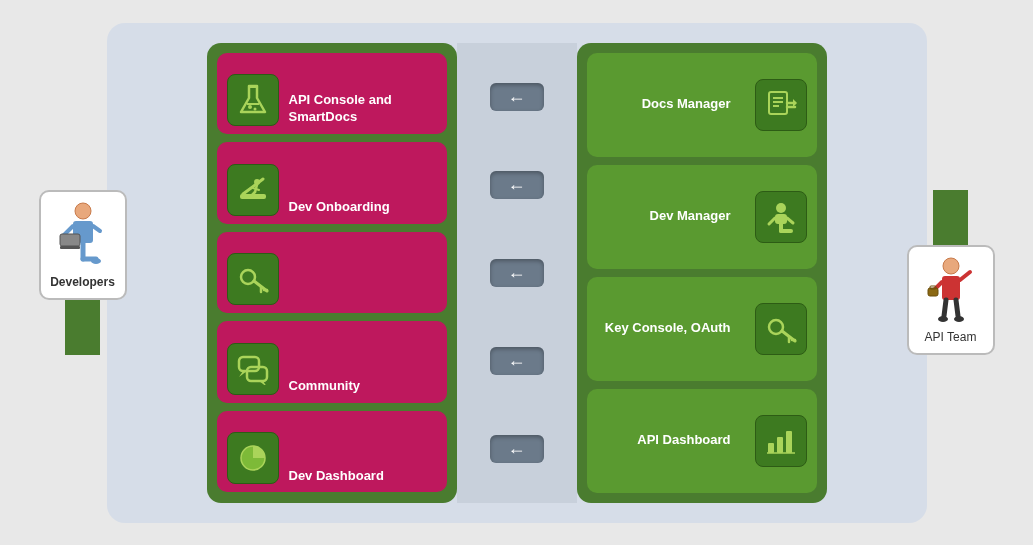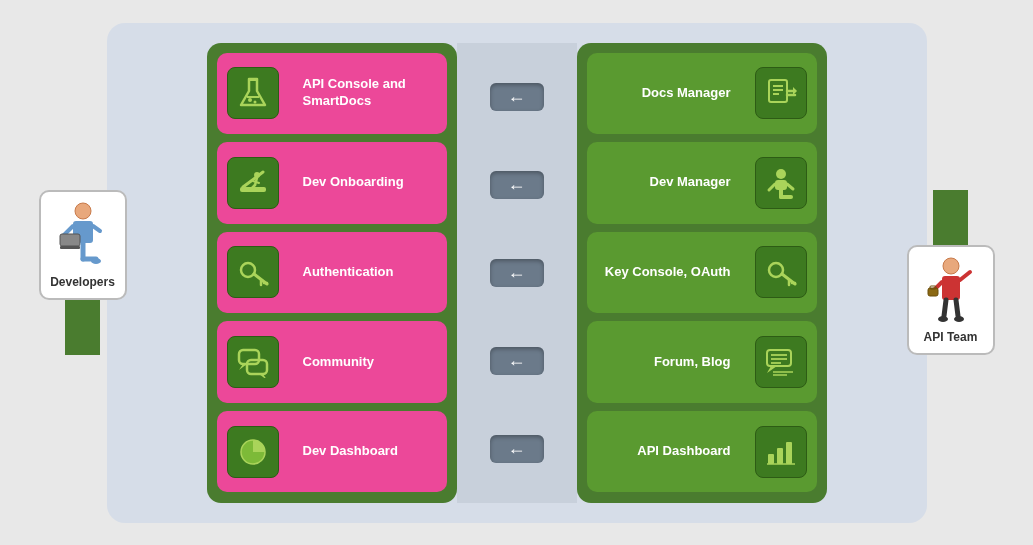--- a/index.html
+++ b/index.html
@@ -85,26 +85,26 @@
       flex-direction: column;
       align-items: center;
       justify-content: space-around;
       padding: 10px 0;
       position: relative;
       z-index: 1;
     }
 
     
     .row-item {
-      background: #ec4899;
+      background: #be185d;
       border-radius: 10px;
       display: flex;
-      align-items: center;
+      align-items: flex-end;
       padding: 8px 10px;
-      gap: 24px;
+      gap: 10px;
       flex: 1;
       min-height: 72px;
     }
 
     .row-item-right {
       background: #5a9a30;
       border-radius: 10px;
       display: flex;
       align-items: center;
       justify-content: flex-end;
@@ -271,21 +271,20 @@
 
           <div class="row-item">
             <div class="icon-box">
               <svg viewBox="0 0 32 32">
                 <circle cx="11" cy="14" r="7" fill="none" stroke="#aad45a" stroke-width="2.5"></circle>
                 <line x1="17" y1="18" x2="30" y2="28" stroke="#aad45a" stroke-width="3" stroke-linecap="round"></line>
                 <line x1="24" y1="24" x2="24" y2="29" stroke="#aad45a" stroke-width="2.5" stroke-linecap="round"></line>
                 <line x1="27" y1="27" x2="30" y2="27" stroke="#aad45a" stroke-width="2.5" stroke-linecap="round"></line>
               </svg>
             </div>
-            <span class="item-label">Authentication</span>
           </div>
 
           <div class="row-item">
             <div class="icon-box">
               <svg viewBox="0 0 32 32">
                 <rect x="2" y="4" width="20" height="14" rx="4" fill="none" stroke="#aad45a" stroke-width="2.5"></rect>
                 <polygon points="6,18 2,24 10,18" fill="#aad45a"></polygon>
                 <rect x="10" y="14" width="20" height="14" rx="4" fill="none" stroke="#aad45a" stroke-width="2.5"></rect>
                 <polygon points="26,28 30,34 22,28" fill="#aad45a"></polygon>
               </svg>
@@ -360,34 +359,20 @@
             <div class="icon-box">
               <svg viewBox="0 0 32 32">
                 <circle cx="11" cy="14" r="7" fill="none" stroke="#aad45a" stroke-width="2.5"></circle>
                 <line x1="17" y1="18" x2="30" y2="28" stroke="#aad45a" stroke-width="3" stroke-linecap="round"></line>
                 <line x1="24" y1="24" x2="24" y2="29" stroke="#aad45a" stroke-width="2.5" stroke-linecap="round"></line>
                 <line x1="27" y1="27" x2="30" y2="27" stroke="#aad45a" stroke-width="2.5" stroke-linecap="round"></line>
               </svg>
             </div>
           </div>
 
-          <div class="row-item-right">
-            <span class="item-label-right">Forum, Blog</span>
-            <div class="icon-box">
-              <svg viewBox="0 0 32 32">
-                <rect x="2" y="4" width="24" height="16" rx="3" fill="none" stroke="#aad45a" stroke-width="2"></rect>
-                <line x1="6" y1="9" x2="22" y2="9" stroke="#aad45a" stroke-width="1.8"></line>
-                <line x1="6" y1="13" x2="22" y2="13" stroke="#aad45a" stroke-width="1.8"></line>
-                <line x1="6" y1="17" x2="16" y2="17" stroke="#aad45a" stroke-width="1.8"></line>
-                <polygon points="6,20 2,27 12,20" fill="#aad45a"></polygon>
-                <line x1="8" y1="26" x2="28" y2="26" stroke="#aad45a" stroke-width="1.5"></line>
-                <line x1="8" y1="29" x2="22" y2="29" stroke="#aad45a" stroke-width="1.5"></line>
-              </svg>
-            </div>
-          </div>
 
           <div class="row-item-right">
             <span class="item-label-right">API Dashboard</span>
             <div class="icon-box">
               <svg viewBox="0 0 32 32">
                 <rect x="3" y="18" width="6" height="10" rx="1" fill="#aad45a"></rect>
                 <rect x="12" y="12" width="6" height="16" rx="1" fill="#aad45a"></rect>
                 <rect x="21" y="6" width="6" height="22" rx="1" fill="#aad45a"></rect>
                 <line x1="2" y1="28" x2="30" y2="28" stroke="#aad45a" stroke-width="1.5"></line>
               </svg>
@@ -415,18 +400,18 @@
 
           <rect x="2" y="32" width="10" height="8" rx="2" fill="#8B6914" stroke="#6b4e0a" stroke-width="1"></rect>
           <rect x="4" y="30" width="6" height="3" rx="1" fill="none" stroke="#6b4e0a" stroke-width="1"></rect>
 
           <line x1="20" y1="44" x2="18" y2="60" stroke="#333" stroke-width="5" stroke-linecap="round"></line>
           <line x1="30" y1="44" x2="32" y2="60" stroke="#333" stroke-width="5" stroke-linecap="round"></line>
 
           <ellipse cx="17" cy="63" rx="5" ry="3" fill="#333"></ellipse>
           <ellipse cx="33" cy="63" rx="5" ry="3" fill="#333"></ellipse>
         </svg>
-        <span style="font-size:12px;font-weight:bold;color:#333;margin-top:4px;">API Team</span>
+        <span style="font-size:12px;font-weight:normal;color:#333;margin-top:4px;">API Team</span>
       </div>
     </div>
 
   </div>
 </div>
 
 </body></html>

